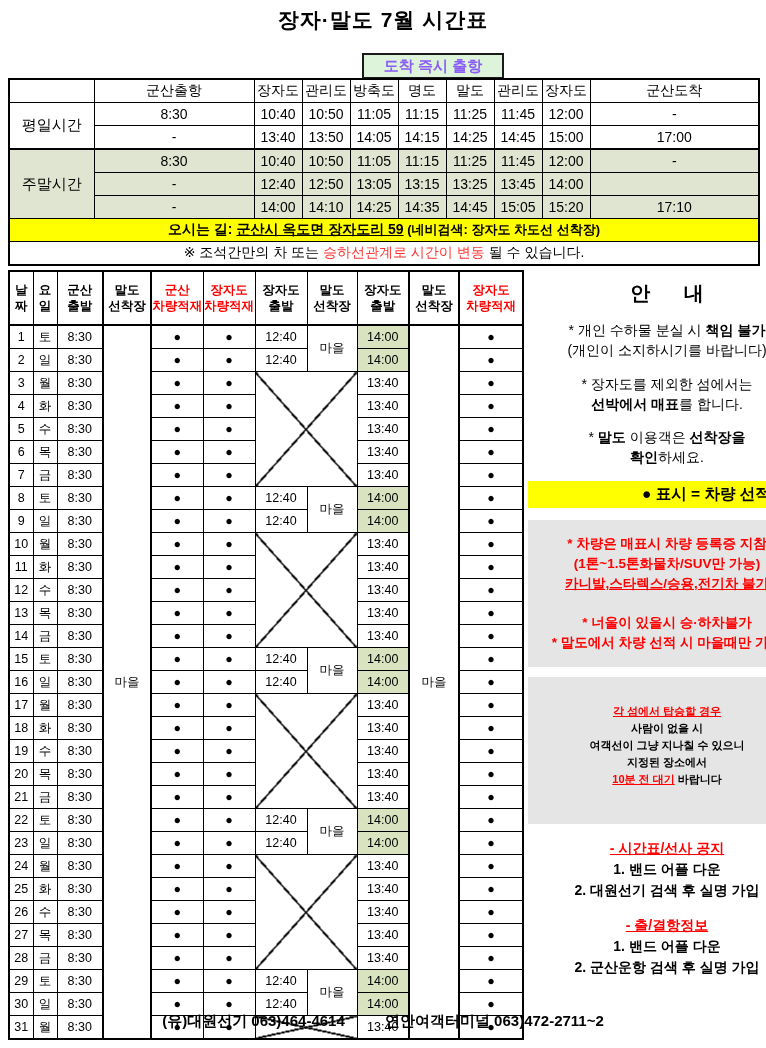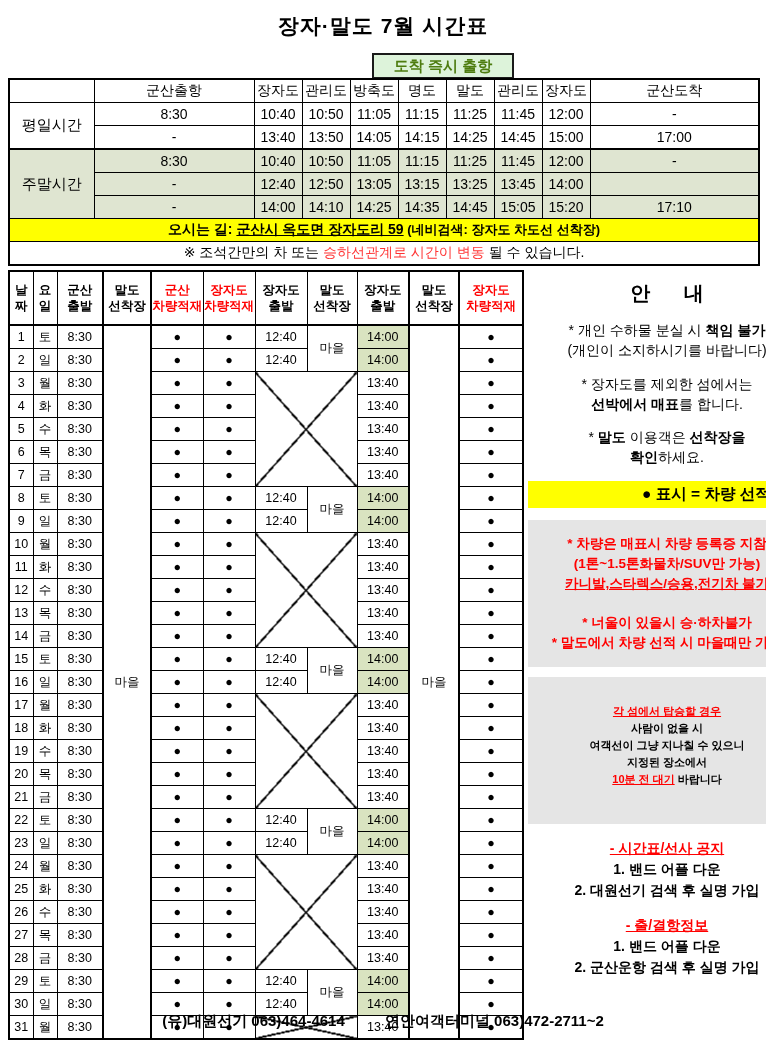--- a/index.html
+++ b/index.html
@@ -1,21 +1,21 @@
 <!DOCTYPE html>
 <html><head>
 <meta charset="utf-8">
 <style>
   html,body{margin:0;padding:0;background:#fff;}
   body{width:766px;font-family:"Liberation Sans","DejaVu Sans",sans-serif;color:#000;}
   .page{position:relative;width:766px;height:1048px;background:#fff;overflow:hidden;}
-  .title{padding-top:12px;text-align:center;font-size:21px;font-weight:bold;letter-spacing:1px;}
+  .title{padding-top:6px;text-align:center;font-size:21px;font-weight:bold;letter-spacing:1px;}
   .badge{position:absolute;left:362px;top:53px;width:138px;height:22px;background:#ddf3da;
-         border:2px solid #1a1a1a;color:#4d7c0f;font-weight:bold;font-size:15px;
-         text-align:center;line-height:22px;margin-left:10px;}
+         border:2px solid #1a1a1a;color:#8b5cf6;font-weight:bold;font-size:15px;
+         text-align:center;line-height:22px;}
   table{border-collapse:collapse;table-layout:fixed;}
   
   .top-table{position:absolute;left:8px;top:78px;width:750px;border:2px solid #000;}
   .top-table th,.top-table td{border:1px solid #000;height:22px;text-align:center;
         font-size:14px;font-weight:normal;padding:0;overflow:hidden;}
   .top-table .lbl{font-size:15px;}
   .wk{background:#dfe5d1;font-weight:bold;}
   .bt2{border-top:2px solid #000 !important;}
   .addr{background:#ffff00;height:25px;font-size:15px;}
   .notebar{height:26px;font-size:14px;}

